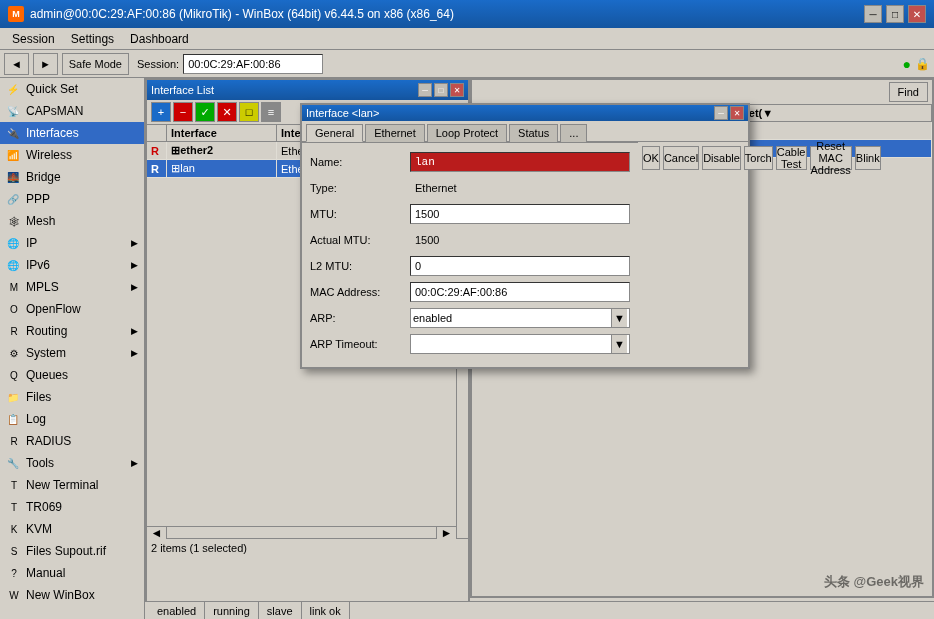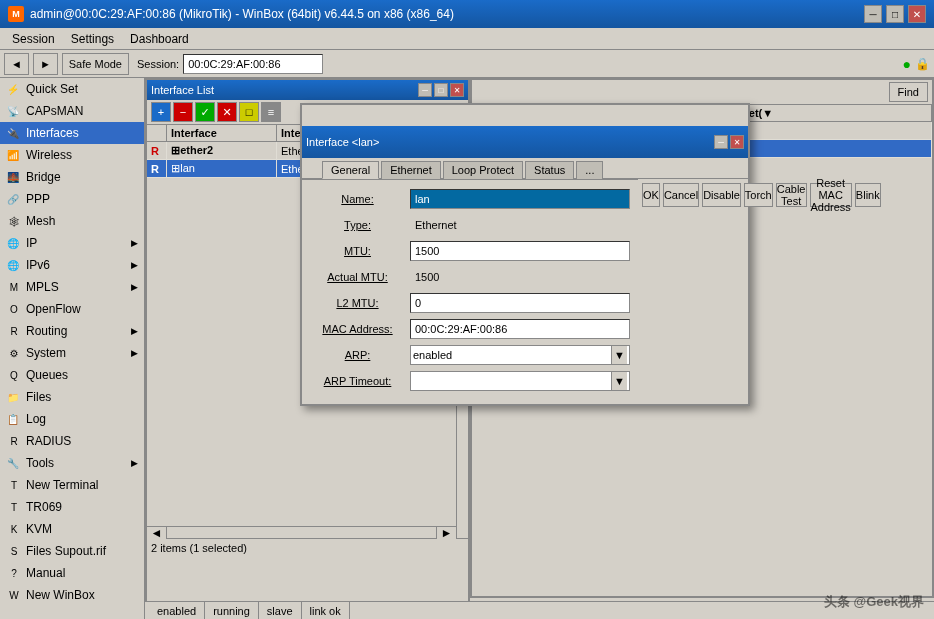--- a/index.html
+++ b/index.html
@@ -280,34 +280,33 @@
       left: 155px;
       width: 450px;
       background: #d4d0c8;
       border: 2px solid #888;
       z-index: 100;
       box-shadow: 4px 4px 8px rgba(0,0,0,0.4);
     }
     .modal-titlebar {
       background: linear-gradient(to bottom, #1a6bc8, #1455a0);
       color: white;
-      height: 32px;
+      height: 16px;
       display: flex;
       align-items: center;
       padding: 0 4px;
       justify-content: space-between;
       font-size: 11px;
-      margin-top: 21px;
     }
 
     
     .tab-bar {
       display: flex;
       background: #d4d0c8;
-      padding: 2px 20px 0;
+      padding: 2px 4px 0;
       gap: 2px;
     }
     .tab {
       padding: 2px 8px;
       background: #c0bdb5;
       border: 1px solid #888;
       border-bottom: none;
       cursor: pointer;
       font-size: 11px;
       position: relative;
@@ -326,37 +325,37 @@
 
     
     .form-row {
       display: flex;
       align-items: center;
       margin-bottom: 4px;
       height: 22px;
     }
     .form-label {
       width: 100px;
-      text-align: center;
+      text-align: left;
       padding-right: 5px;
       font-size: 11px;
       color: #000;
-      text-decoration: underline;
     }
     .form-input {
       height: 20px;
       background: #fff;
       border: 1px inset #888;
       padding: 0 4px;
       font-size: 11px;
       flex: 1;
     }
     .form-input.selected {
-      background: #0369a1;
+      background: #b91c1c;
       color: white;
+      font-family: Liberation Mono, monospace;
     }
     .form-select {
       height: 20px;
       background: #fff;
       border: 1px solid #888;
       padding: 0 2px;
       font-size: 11px;
       flex: 1;
       display: flex;
       align-items: center;
@@ -400,21 +399,21 @@
       border-right: 1px solid #888;
       font-size: 11px;
       height: 100%;
       display: flex;
       align-items: center;
     }
 
     
     .watermark {
       position: absolute;
-      bottom: 8px;
+      bottom: 28px;
       right: 10px;
       font-size: 13px;
       color: rgba(0,0,0,0.5);
       font-weight: bold;
     }
 
     
     ::-webkit-scrollbar { width: 12px; height: 12px; }
     ::-webkit-scrollbar-track { background: #d4d0c8; }
     ::-webkit-scrollbar-thumb { background: #888; border: 1px solid #666; }

